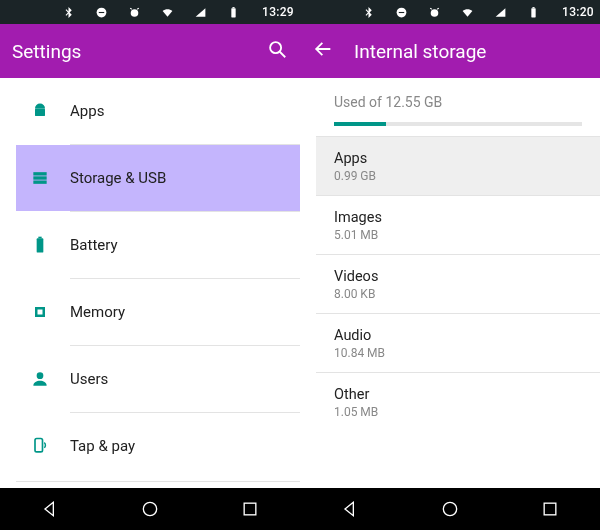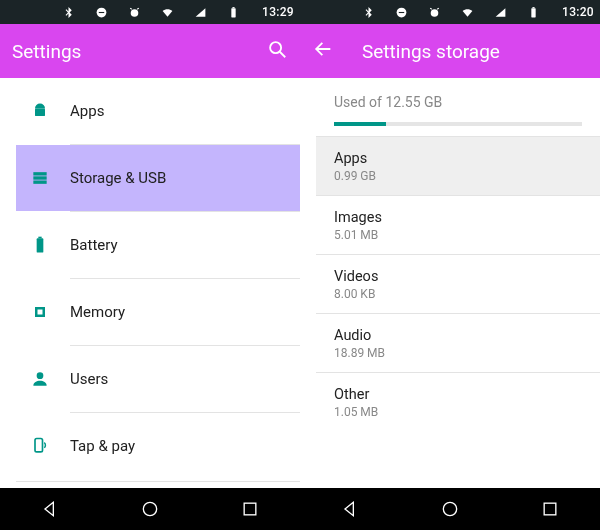--- a/index.html
+++ b/index.html
@@ -23,25 +23,25 @@
     display: flex; align-items: center; justify-content: flex-end;
     padding: 0 6px;
     font-size: 12px;
     gap: 20px;
   }
   .statusbar .icon { display:inline-flex; align-items:center; justify-content:center; }
   .statusbar svg { width: 13px; height: 13px; fill:#fff; }
   .statusbar .clock { font-weight: 500; margin-left: 2px; letter-spacing:0.3px;}
   .appbar {
     height: 54px;
-    background: #d946ef;
+    background: #a21caf;
     color: #fff;
     display: flex; align-items: center;
     padding: 0 12px;
-    gap: 28px;
+    gap: 20px;
   }
   .appbar .title { font-size: 19px; font-weight:400; flex:1; }
   .appbar svg { width:22px; height:22px; fill:#fff; }
   .content {
     flex:1;
     overflow:hidden;
     background:#fff;
     margin-left:16px;
   }
   .list-item {
@@ -263,21 +263,21 @@
           <rect x="10" y="2" width="4" height="2"></rect>
         </svg>
       </span>
     <span class="clock">13:20</span>
   </div>
 
   <div class="appbar">
     <span><svg viewBox="0 0 24 24">
           <path d="M20 11H7l5-5-1.4-1.4L3.2 12l7.4 7.4L12 18l-5-5h13z"></path>
         </svg></span>
-    <span class="title">Settings storage</span>
+    <span class="title">Internal storage</span>
   </div>
 
   <div class="content">
     <div class="storage-head">
       <div class="sub">Used of 12.55 GB</div>
       <div class="bar">
         <div class="fill" id="usage-fill" style="width: 21%;"></div>
       </div>
     </div>
     <div class="full-divider"></div>
@@ -292,21 +292,21 @@
       <span class="val">5.01 MB</span>
     </div>
     <div class="full-divider"></div>
     <div class="cat">
       <span class="name">Videos</span>
       <span class="val">8.00 KB</span>
     </div>
     <div class="full-divider"></div>
     <div class="cat">
       <span class="name">Audio</span>
-      <span class="val">18.89 MB</span>
+      <span class="val">10.84 MB</span>
     </div>
     <div class="full-divider"></div>
     <div class="cat">
       <span class="name">Other</span>
       <span class="val">1.05 MB</span>
     </div>
   </div>
 
   <div class="navbar">
     <span class="key">

